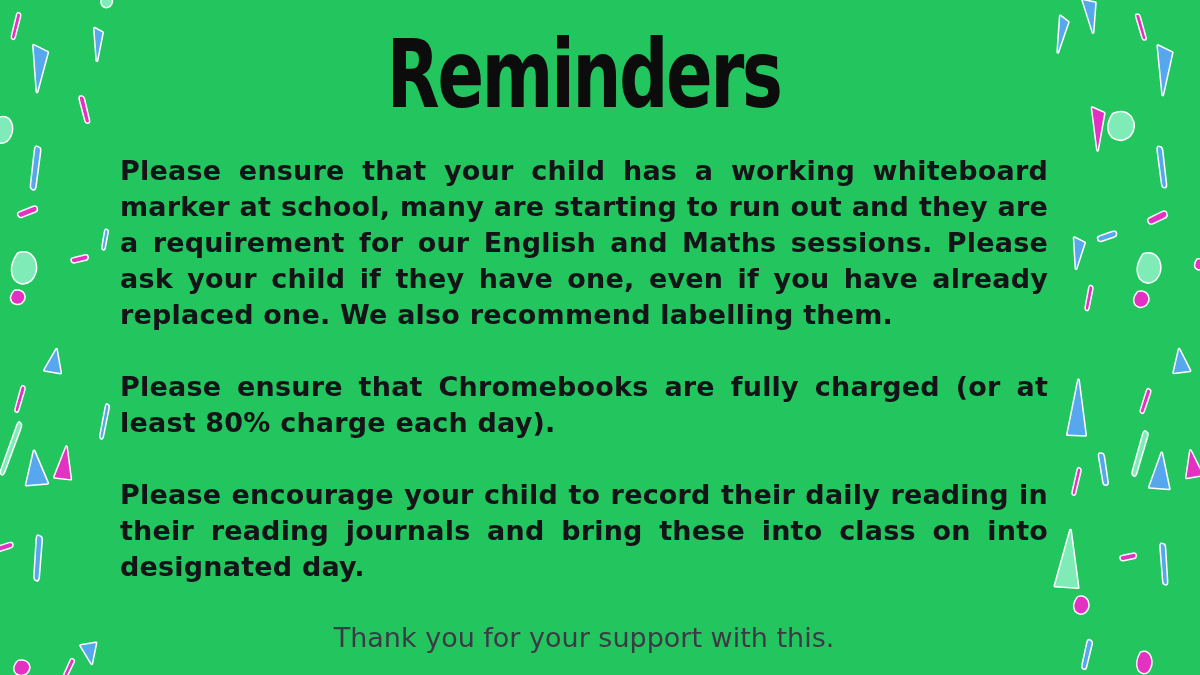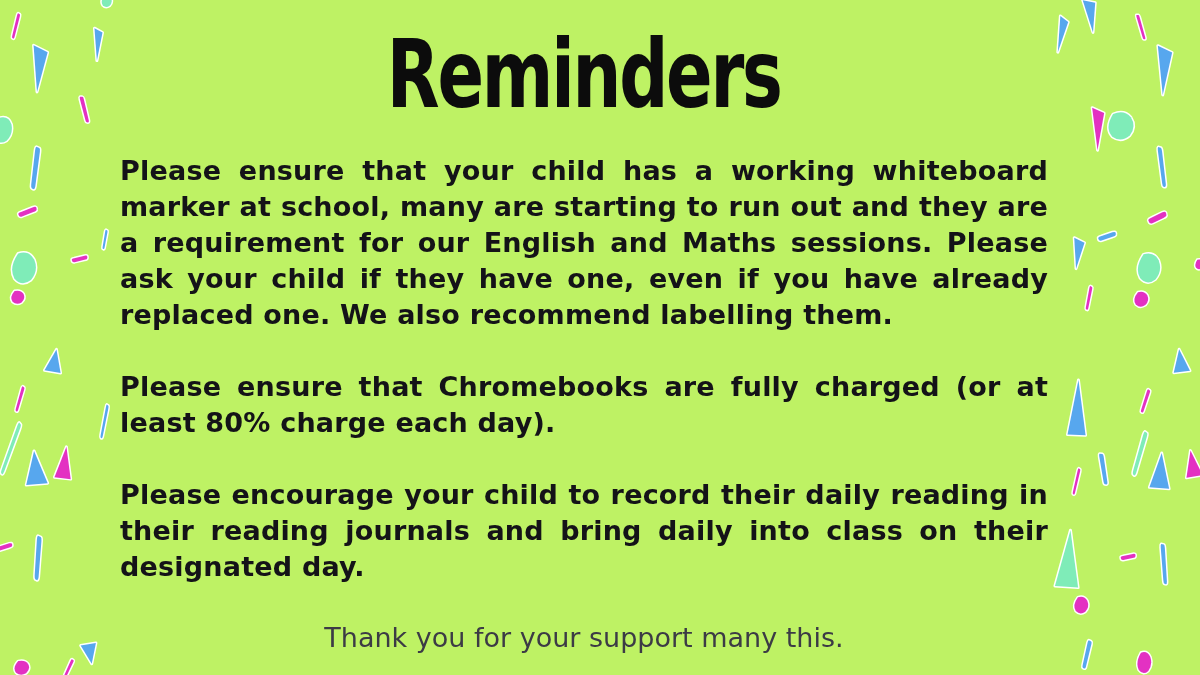--- a/index.html
+++ b/index.html
@@ -63,21 +63,21 @@
     font-weight: normal;
     font-size: 27px;
     line-height: 33px;
     color: #3c3b45;
     text-align: center;
   }
 </style>
 </head>
 <body>
 
-<div class="slide" style="background: #bef264;">
+<div class="slide" style="background: #22c55e;">
   <div class="confetti-layer" id="confetti-layer">
       <svg viewBox="0 0 100 100" preserveAspectRatio="none" style="position: absolute; left: 11px; top: 12px; width: 10px; height: 28px; transform: rotate(14deg); overflow: visible;">
         <path d="M40 4 L58 6 Q64 7 64 14 L62 90 Q61 97 52 96 L44 95 Q37 94 37 87 L35 12 Q35 5 40 4 Z" fill="#e331c2" stroke="#ffffff" stroke-width="3" vector-effect="non-scaling-stroke" stroke-linejoin="round" paint-order="stroke"></path>
       </svg>
       <svg viewBox="0 0 100 100" preserveAspectRatio="none" style="position: absolute; left: 27px; top: 44px; width: 23px; height: 50px; transform: rotate(6deg); overflow: visible;">
         <path d="M18 4 L82 15 L54 96 Z" fill="#57a7ee" stroke="#ffffff" stroke-width="3" vector-effect="non-scaling-stroke" stroke-linejoin="round" paint-order="stroke"></path>
       </svg>
       <svg viewBox="0 0 100 100" preserveAspectRatio="none" style="position: absolute; left: 91px; top: 27px; width: 13px; height: 35px; transform: rotate(4deg); overflow: visible;">
         <path d="M18 4 L82 15 L54 96 Z" fill="#57a7ee" stroke="#ffffff" stroke-width="3" vector-effect="non-scaling-stroke" stroke-linejoin="round" paint-order="stroke"></path>
       </svg>
@@ -223,16 +223,16 @@
         <path d="M40 4 L58 6 Q64 7 64 14 L62 90 Q61 97 52 96 L44 95 Q37 94 37 87 L35 12 Q35 5 40 4 Z" fill="#57a7ee" stroke="#ffffff" stroke-width="3" vector-effect="non-scaling-stroke" stroke-linejoin="round" paint-order="stroke"></path>
       </svg>
       <svg viewBox="0 0 100 100" preserveAspectRatio="none" style="position: absolute; left: 1135px; top: 651px; width: 18px; height: 24px; transform: rotate(0deg); overflow: visible;">
         <path d="M33 7 Q68 -3 85 25 Q99 57 74 83 Q45 103 21 79 Q1 48 33 7 Z" fill="#e331c2" stroke="#ffffff" stroke-width="3" vector-effect="non-scaling-stroke" stroke-linejoin="round" paint-order="stroke"></path>
       </svg>
     </div>
   <div class="content">
     <h1 class="title"><span class="title-text" style="color: rgb(12, 12, 12);">Reminders</span></h1>
     <p class="body-para first" style="color: rgb(20, 19, 24); margin-top: 27px;">Please ensure that your child has a working whiteboard marker at school, many are starting to run out and they are a requirement for our English and Maths sessions. Please ask your child if they have one, even if you have already replaced one. We also recommend labelling them.</p>
     <p class="body-para" style="color: rgb(20, 19, 24);">Please ensure that Chromebooks are fully charged (or at least 80% charge each day).</p>
-    <p class="body-para" style="color: rgb(20, 19, 24);">Please encourage your child to record their daily reading in their reading journals and bring daily into class on their designated day.</p>
-    <p class="footer-line" style="color: rgb(60, 59, 69);">Thank you for your support many this.</p>
+    <p class="body-para" style="color: rgb(20, 19, 24);">Please encourage your child to record their daily reading in their reading journals and bring these into class on into designated day.</p>
+    <p class="footer-line" style="color: rgb(60, 59, 69);">Thank you for your support with this.</p>
   </div>
 </div>
 
 </body></html>

